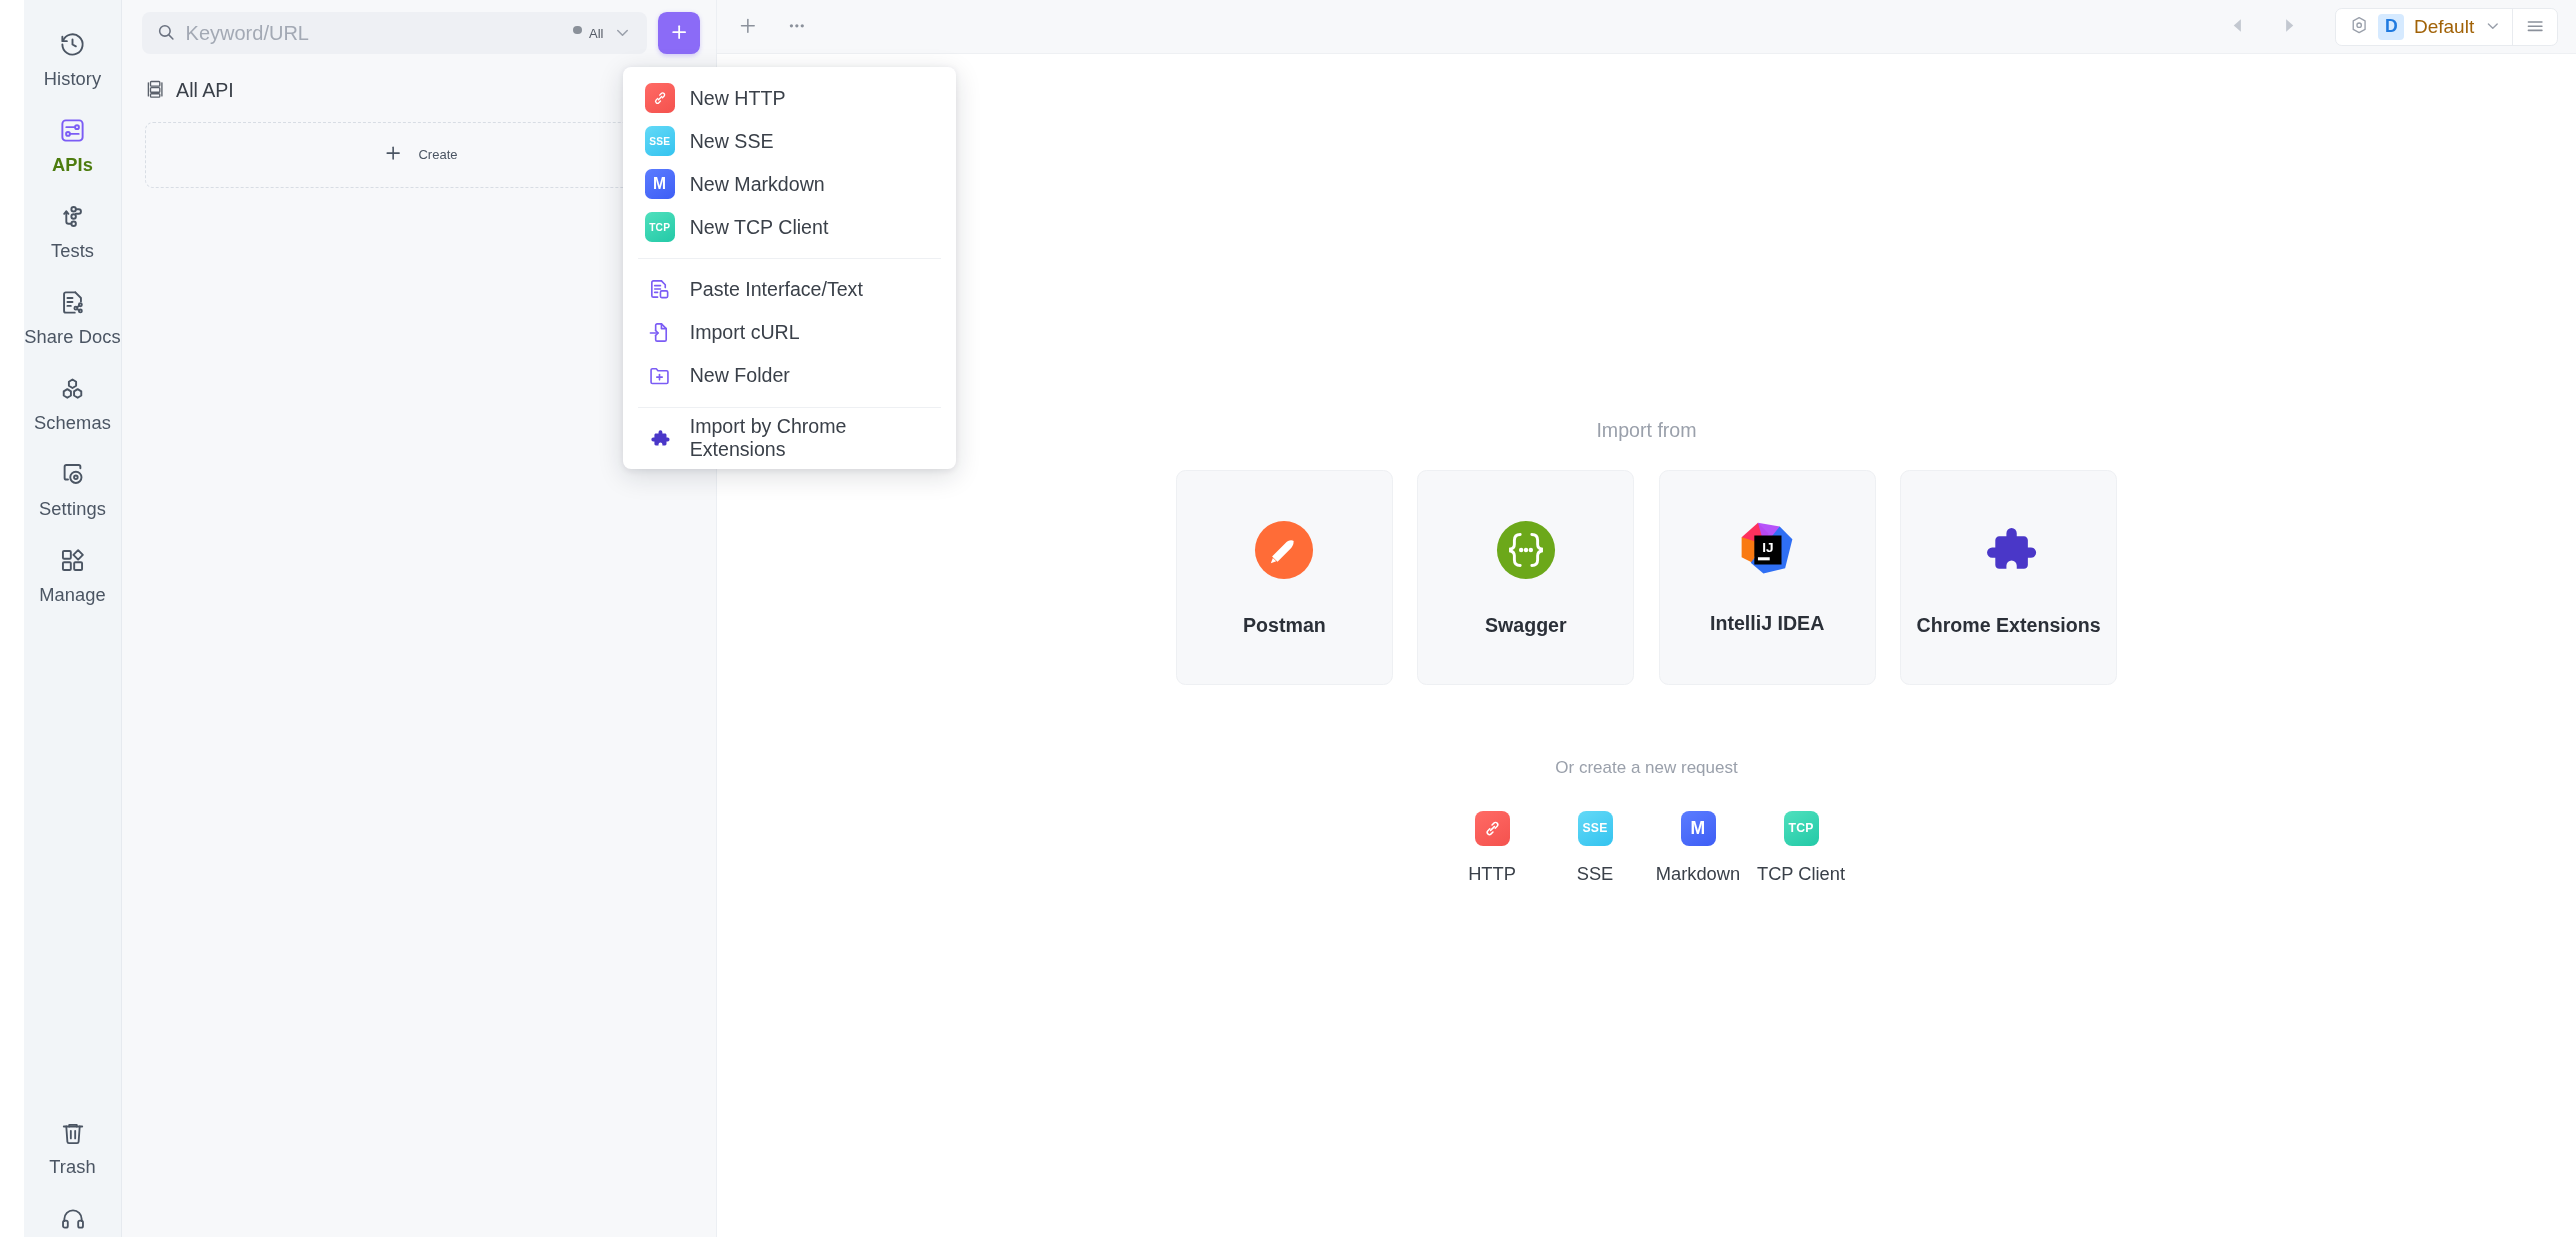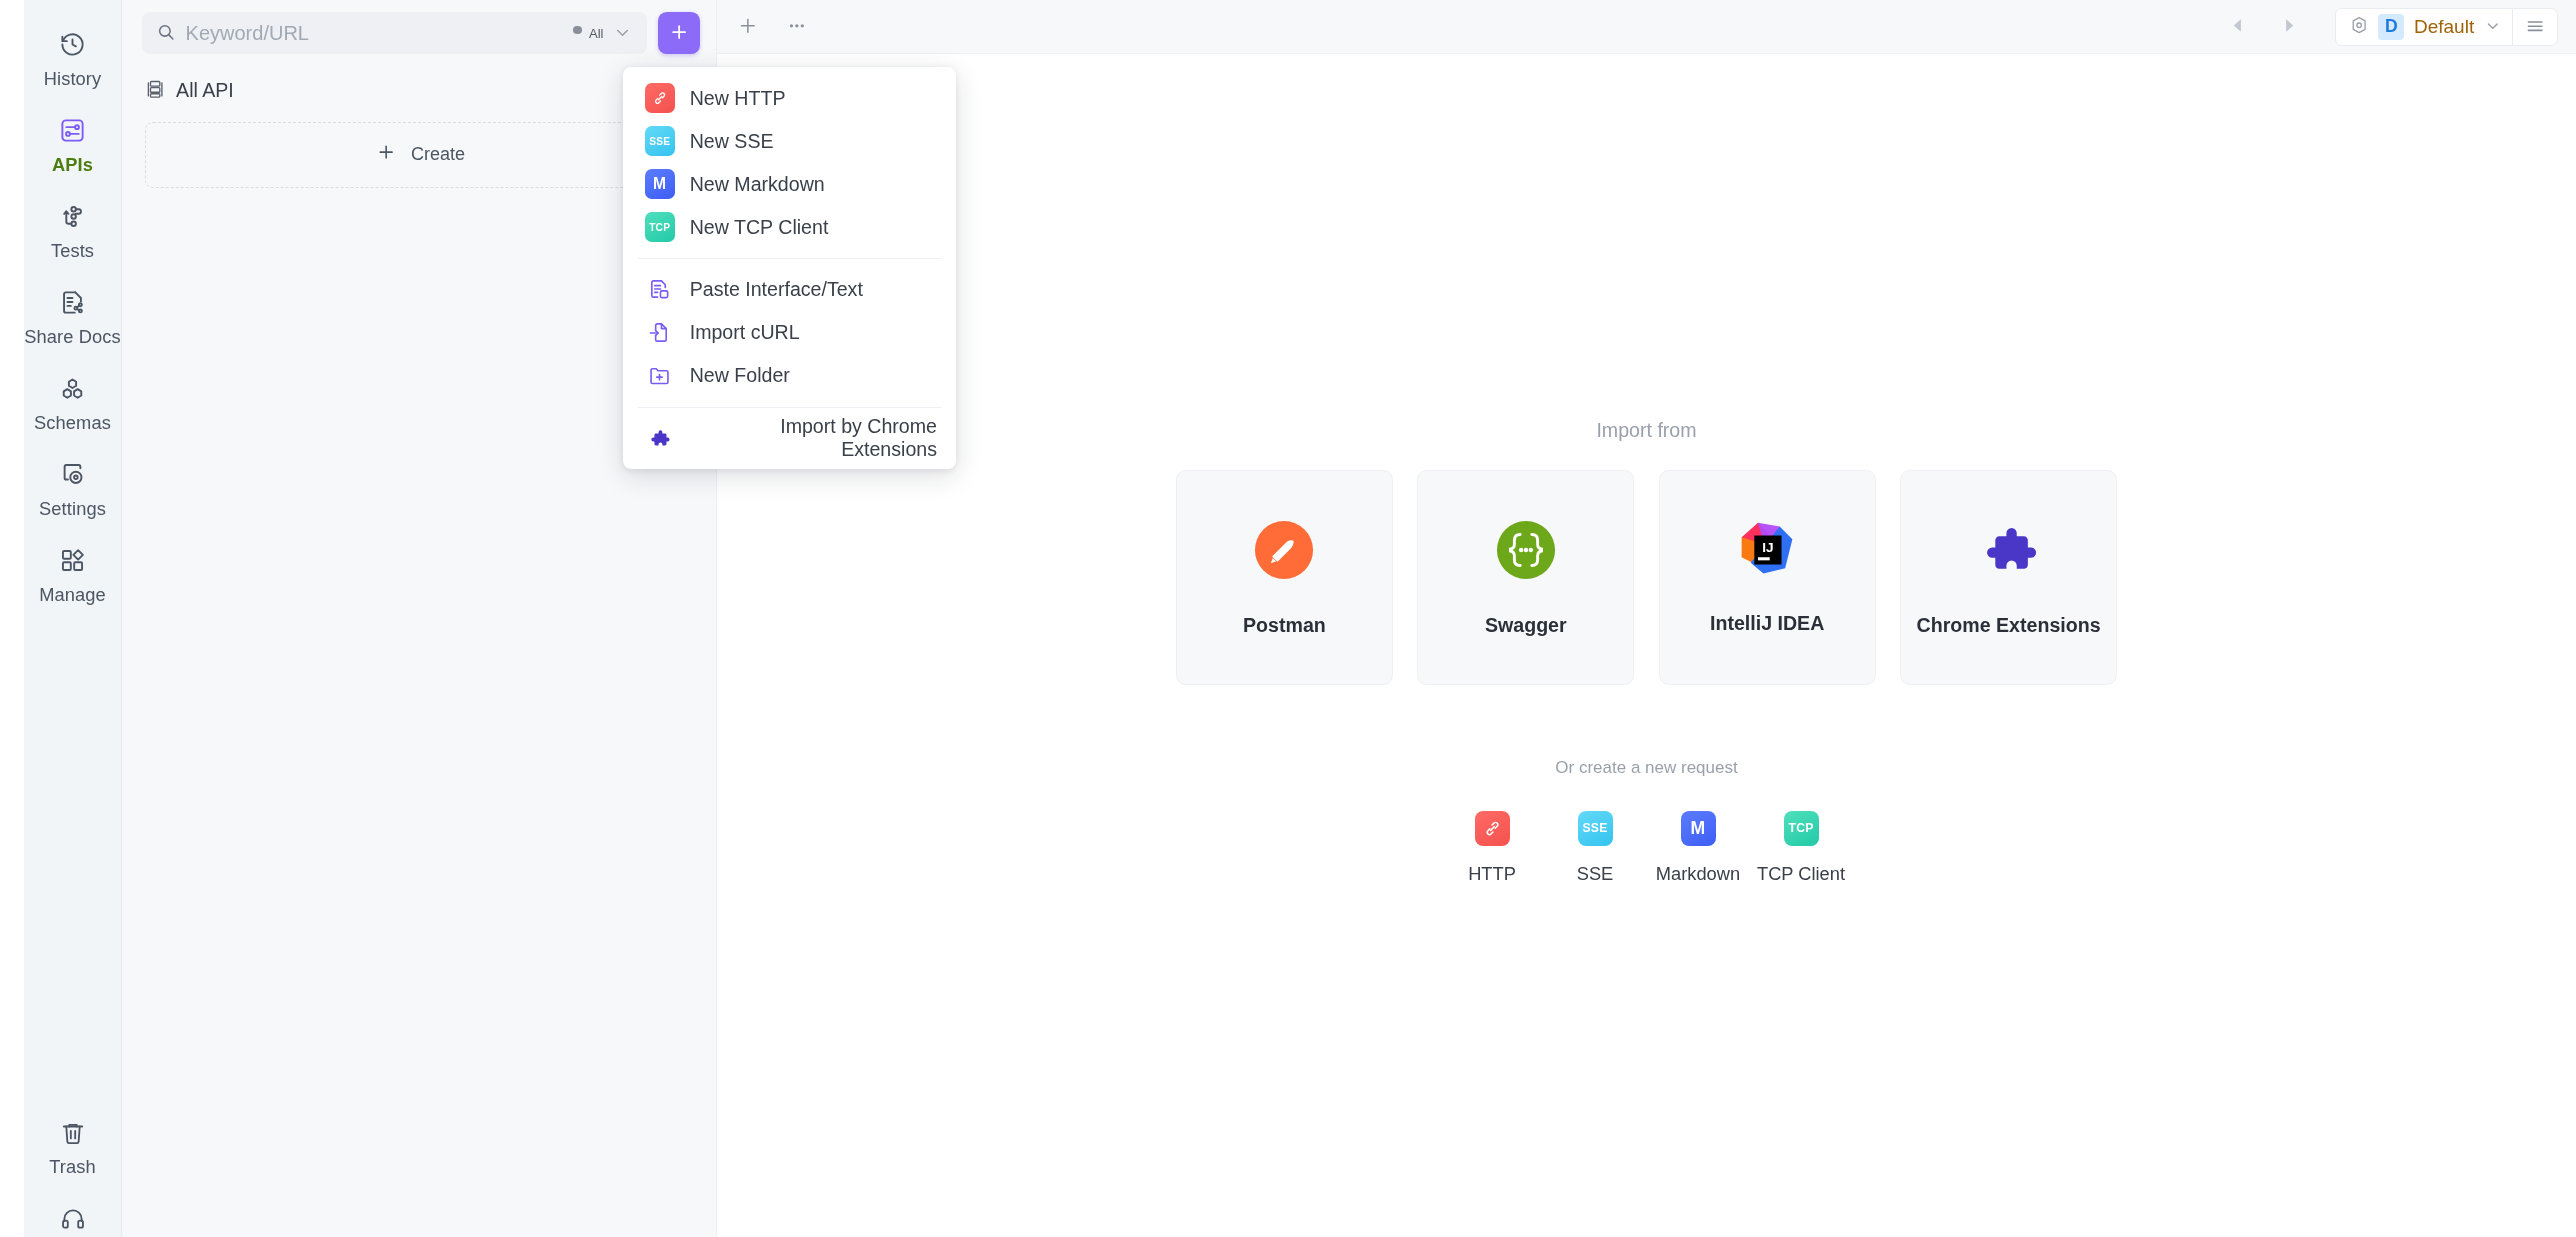--- a/index.html
+++ b/index.html
@@ -75,21 +75,21 @@
   }
   .panel-head .ttl { font-size: 19.6px; color: #3a4049; }
   .head-icons { margin-left: auto; display: flex; align-items: center; gap: 16.2px; }
 
   .create-row { padding: 6.8px 20.3px 0 23px; }
   .create-box {
     height: 66px;
     border: 1.4px dashed #d8dde4;
     border-radius: 8.1px;
     display: flex; align-items: center; justify-content: center;
-    gap: 15px; color: #4b5563; font-size: 18px; cursor: pointer;
+    gap: 15px; color: #4b5563; font-size: 13px; cursor: pointer;
   }
 
   
   .main { flex: 1 1 auto; height: 1237px; background: #ffffff; position: relative; }
   .main-top {
     height: 54px; background: #f7f8fa;
     border-bottom: 0.7px solid #eef0f3;
     display: flex; align-items: center;
     padding: 0 17.6px 0 10.8px;
   }
@@ -149,21 +149,20 @@
 
   
   .menu {
     position: absolute; left: 623px; top: 67px;
     width: 333px;
     background: #ffffff;
     border-radius: 8.1px;
     box-shadow: 0 6.8px 27px rgba(20,28,45,.14), 0 1.4px 6.8px rgba(20,28,45,.08);
     padding: 9.5px 0 9.5px 0;
     z-index: 50;
-    text-align: right;
   }
   .menu-item {
     height: 43px; display: flex; align-items: center; gap: 15px;
     padding: 0 19px 0 21.7px; cursor: pointer; color: #3a4049; font-size: 19.6px;
   }
   .menu-sep { height: 0.7px; background: #eef0f3; margin: 9.5px 15px; }
   .menu-gi { width: 30px; height: 30px; display: flex; align-items: center; justify-content: center; flex: 0 0 30px; }
 </style>
 </head>
 <body>

